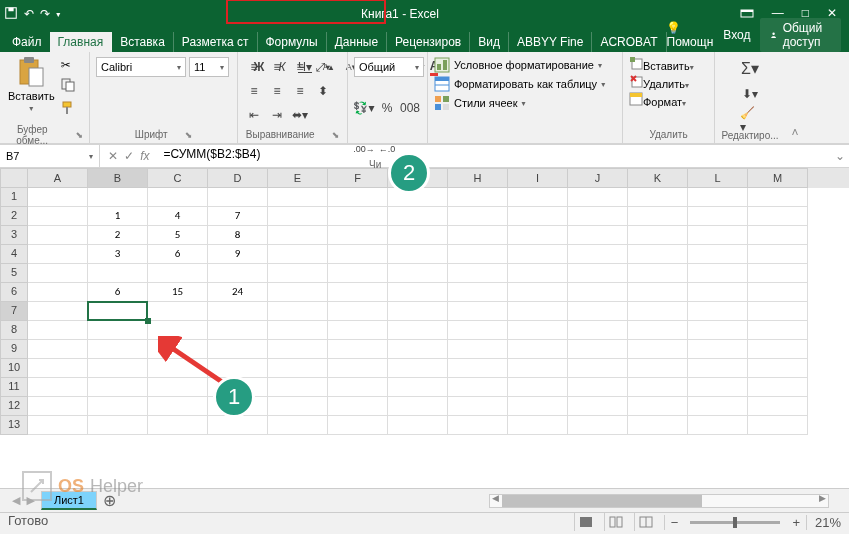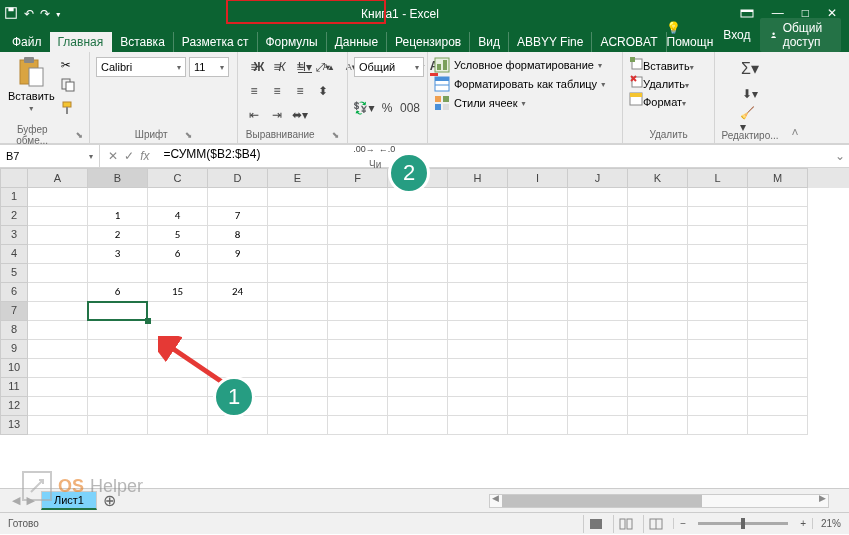--- a/index.html
+++ b/index.html
@@ -44,21 +44,21 @@
 .rh.sel { background: #d2d2d2; }
 .cells { position: relative; flex: 1; }
 .cellrow { display: flex; height: 19px; }
 .cell { width: 60px; height: 19px; border-right: 1px solid #ddd; border-bottom: 1px solid #ddd; text-align: center; font-size: 11px; font-family: Calibri, sans-serif; line-height: 18px; }
 .sel-cell { position: absolute; border: 2px solid #217346; background: #fff; }
 .fill-handle { position: absolute; width: 6px; height: 6px; background: #217346; }
 .sheet-tabs { height: 24px; border-top: 1px solid #ccc; display: flex; align-items: center; padding-left: 12px; font-size: 11px; background: #f1f1f1; gap: 6px; }
 .sheet-tab { background: #7dd3fc; border: 1px solid #ccc; border-bottom: 2px solid #217346; padding: 2px 12px; }
 .hscroll-track { flex: 1; max-width: 340px; height: 14px; border: 1px solid #ccc; background: #f8f8f8; margin-left: auto; margin-right: 20px; position: relative; }
 .hscroll-thumb { position: absolute; left: 12px; width: 200px; height: 12px; background: #c0c0c0; }
-.status-bar { height: 22px; background: #f1f1f1; border-top: 1px solid #ccc; display: flex; align-items: center; padding: 0 8px; font-size: 10px; color: #555; }
+.status-bar { height: 22px; background: #f1f1f1; border-top: 1px solid #ccc; display: flex; align-items: flex-start; padding: 0 8px; font-size: 13px; color: #555; }
 .status-right { margin-left: auto; display: flex; align-items: center; gap: 6px; }
 .view-btn { width: 24px; height: 18px; display: inline-flex; align-items: center; justify-content: center; border-left: 1px solid #ccc; }
 .zoom-slider { width: 90px; height: 3px; background: #aaa; position: relative; margin: 0 6px; }
 .zoom-thumb { position: absolute; left: 43px; top: -4px; width: 4px; height: 11px; background: #666; }
 .annot { position: absolute; width: 42px; height: 42px; border-radius: 50%; background: #269d82; border: 3px solid #fff; color: #fff; display: flex; align-items: center; justify-content: center; font-size: 22px; font-weight: 400; }
 .arrow1 { position: absolute; left: 158px; top: 336px; }
 .watermark { position: absolute; left: 22px; bottom: 34px; display: flex; align-items: center; gap: 6px; opacity: .6; font-size: 18px; color: #888; }
 .wm-box { width: 30px; height: 30px; border: 2px solid #aaa; display: flex; align-items: center; justify-content: center; }
 .drop-caret { font-size: 8px; color: #666; }
 .launcher { font-size: 9px; color: #888; }

